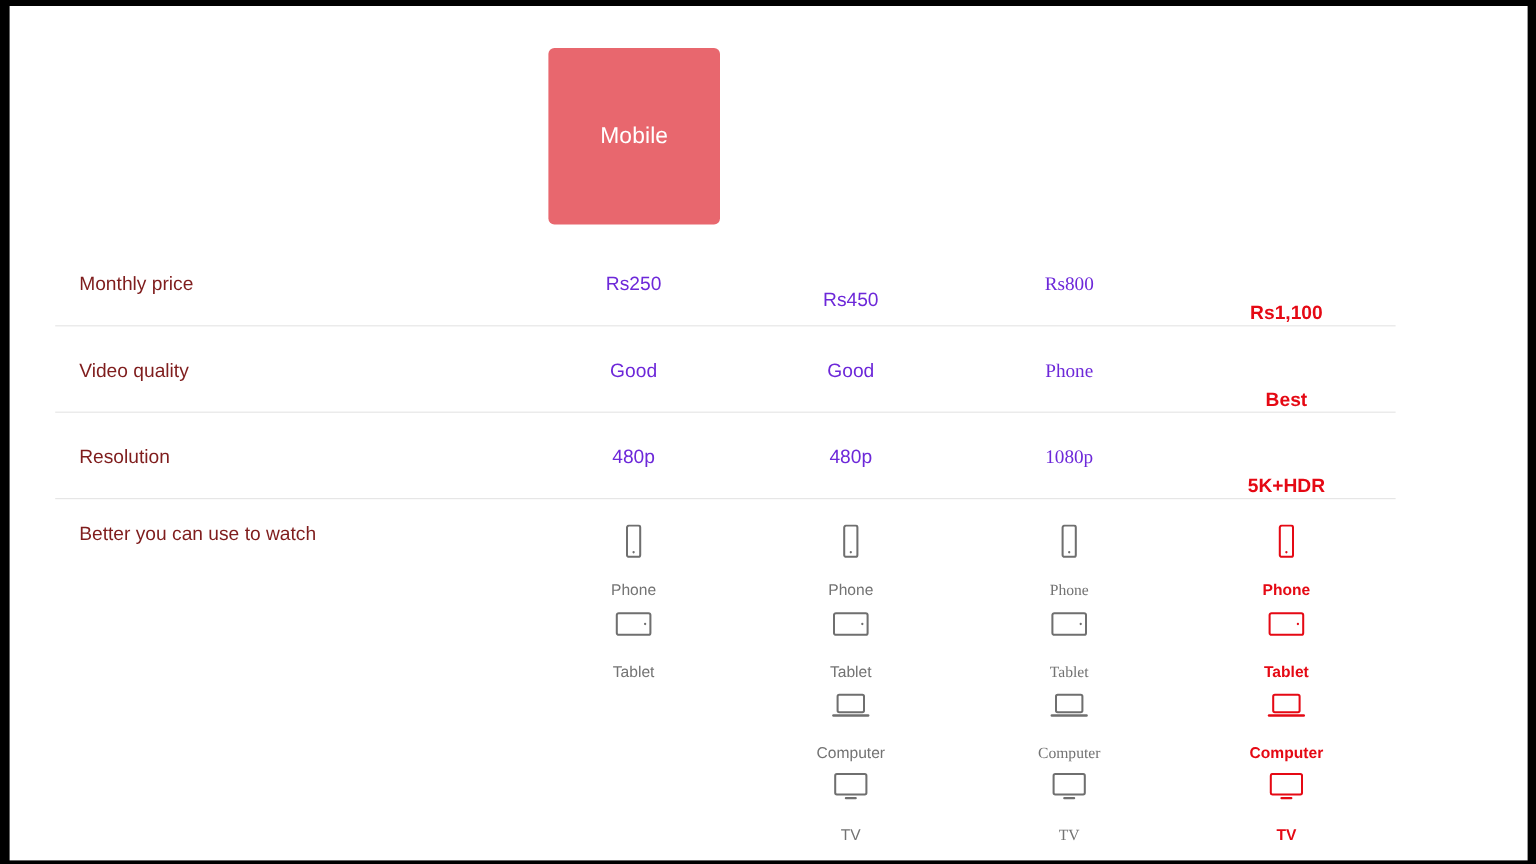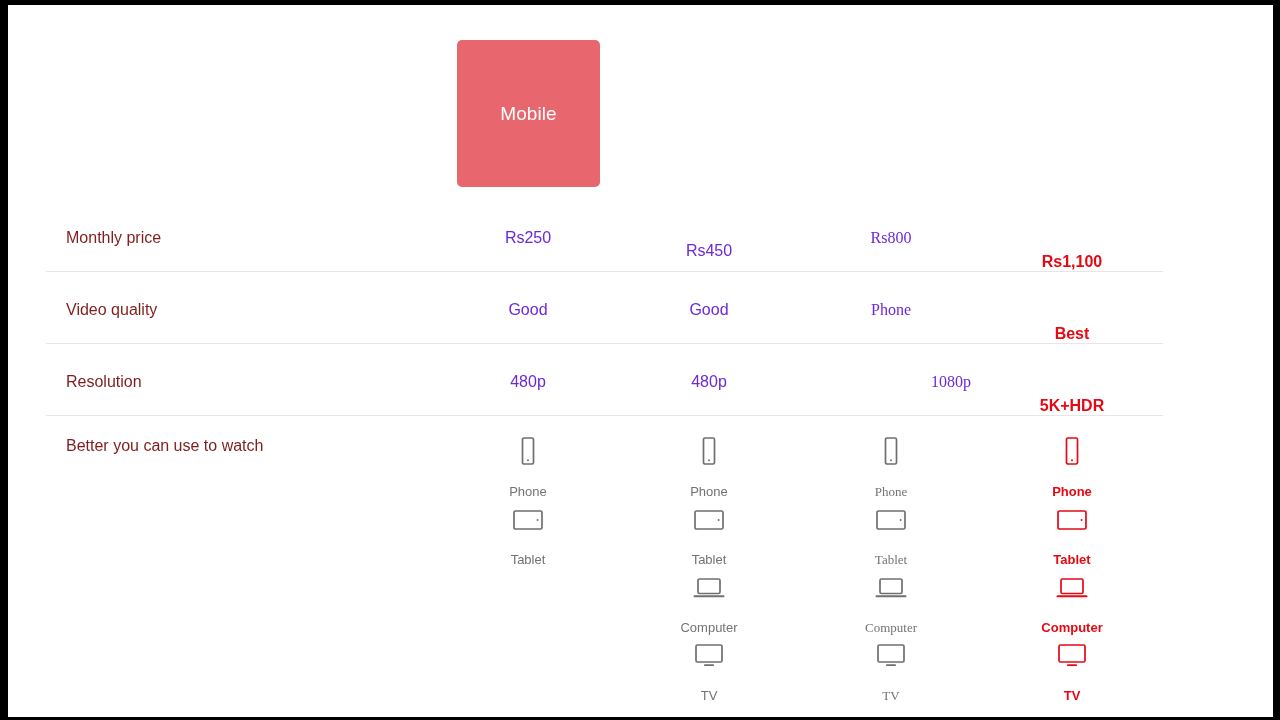--- a/index.html
+++ b/index.html
@@ -175,21 +175,21 @@
       <span class="cell cell-c1" style="top:3px;">Good</span>
       <span class="cell cell-c2" style="top:3px;">Phone</span>
       <span class="cell cell-c3 featured" style="top:3px;">Best</span>
       <span class="divider" style="top:44px;"></span>
     </div>
 
     <div class="feature-row" style="top:366px;">
       <span class="row-label" style="top:3px;">Resolution</span>
       <span class="cell cell-c0" style="top:3px;">480p</span>
       <span class="cell cell-c1" style="top:3px;">480p</span>
-      <span class="cell cell-c2" style="top:3px;text-align:right;">1080p</span>
+      <span class="cell cell-c2" style="top:3px;">1080p</span>
       <span class="cell cell-c3 featured" style="top:3px;">5K+HDR</span>
       <span class="divider" style="top:44px;"></span>
     </div>
 
     <div class="feature-row" style="top:430px;">
       <span class="row-label" style="top:3px;">Better you can use to watch</span>
 
       <div class="device-col cell-c0" style="top:0;">
           <div class="device-item">
             <div class="device-icon">

